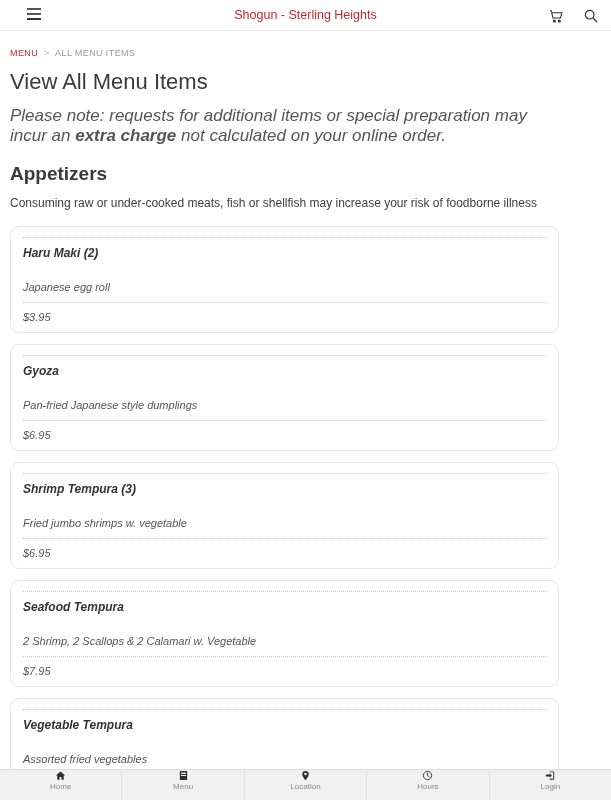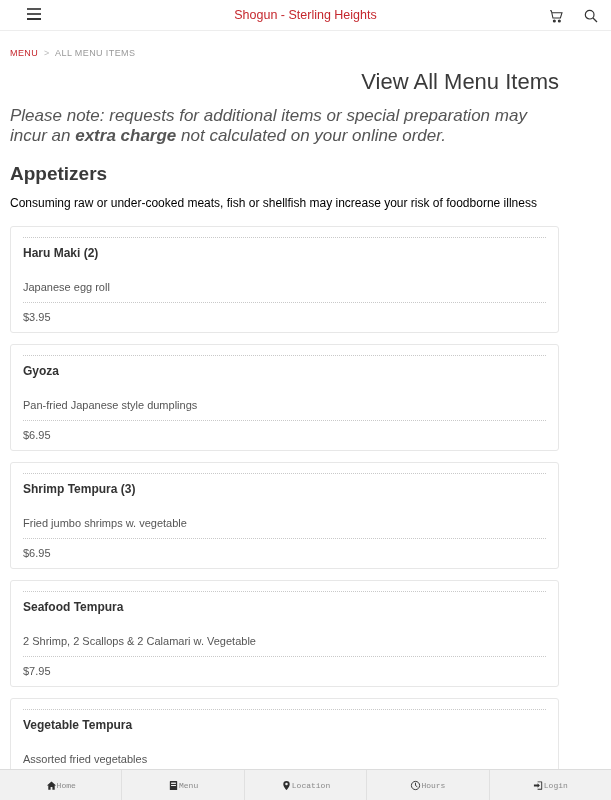--- a/index.html
+++ b/index.html
@@ -18,41 +18,41 @@
   .header-icons { position:absolute; right:12px; top:0; height:31px;
     display:flex; align-items:center; gap:19px; }
   .hicon { width:16px; height:16px; color:#333; cursor:pointer; }
   .hicon svg { width:100%; height:100%; }
 
   
   .content { padding:0 52px 0 10px; }
   .breadcrumb { margin-top:17px; font-size:9px; letter-spacing:.4px; color:#999; }
   .breadcrumb .bc-root { color:#c5272d; cursor:pointer; }
   .breadcrumb .bc-sep { color:#bbb; margin:0 3px; }
-  .page-title { margin-top:11px; font-size:22px; font-weight:400; color:#3a3a3a;text-align:right; }
+  .page-title { margin-top:11px; font-size:22px; font-weight:400; color:#3a3a3a; }
   .note { margin-top:11px; font-size:17px; font-style:italic; color:#555; }
   .note b { font-weight:700; }
   .section-title { margin-top:17px; font-size:19px; font-weight:700; color:#3a3a3a; }
-  .disclaimer { margin-top:11px; font-size:12px; color:#000000; }
+  .disclaimer { margin-top:11px; font-size:12px; color:#404040; }
 
   
   .menu-list { margin-top:16px; }
-  .card { border:1px solid #e7e7e7; border-radius:3px; background:#fff;
-    padding:10px 12px 8px; margin-bottom:11px; cursor:pointer; }
+  .card { border:1px solid #e7e7e7; border-radius:9px; background:#fff;
+    padding:10px 12px 8px; margin-bottom:11px; cursor:pointer;font-style:italic; }
   .dots { border-top:1px dotted #c9c9c9; height:1px; }
   .item-name { margin-top:8px; font-size:12px; font-weight:700; color:#333; line-height:14px; }
   .item-desc { margin-top:20px; font-size:11px; color:#555; line-height:14px; }
   .card .dots.mid { margin-top:8px; }
   .item-price { margin-top:7px; font-size:11px; color:#555; line-height:14px; }
 
   
   .bottom-nav { position:fixed; left:0; right:0; bottom:0; height:31px;
     background:#f1f1f1; border-top:1px solid #dcdcdc; display:flex; z-index:10; }
-  .nav-item { flex:1; display:flex; flex-direction:row; align-items:center;
-    justify-content:center; cursor:pointer; border-left:1px solid #e0e0e0;font-family:Liberation Mono, monospace; }
+  .nav-item { flex:1; display:flex; flex-direction:column; align-items:center;
+    justify-content:flex-start; cursor:pointer; border-left:1px solid #e0e0e0; }
   .nav-item:first-child { border-left:none; }
   .nav-icon { width:11px; height:11px; color:#2f2f2f; }
   .nav-icon svg { width:100%; height:100%; display:block; }
   .nav-label { margin-top:1px; font-size:8px; color:#8a8a8a; line-height:9px; }
 </style>
 </head>
 <body>
 
 <div class="header">
   <div class="hamburger">

